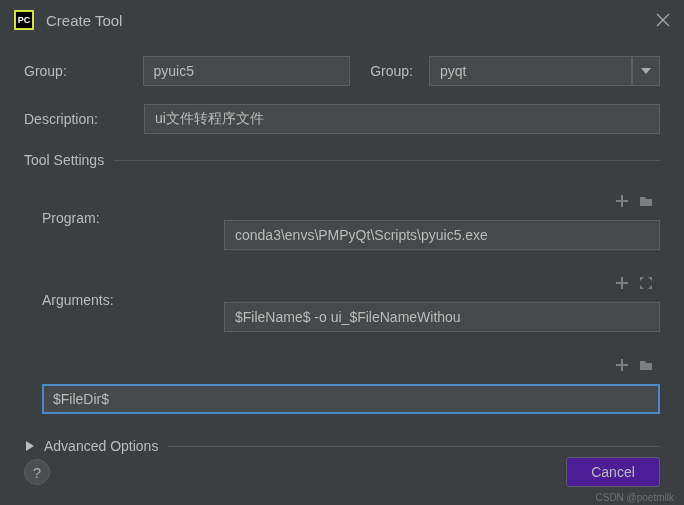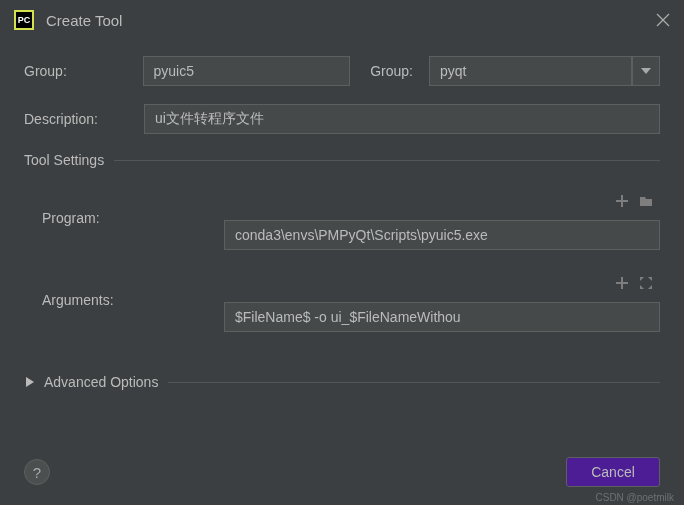--- a/index.html
+++ b/index.html
@@ -276,20 +276,35 @@
         <span class="ico">
           <svg viewBox="0 0 14 14">
               <path d="M1 5V1h4L1 5zm12-4v4L9 1h4zM1 9v4h4l-4-4zm12 4V9l-4 4h4z"></path>
             </svg>
         </span>
       </div>
     </div>
   </div>
 
   <div class="tool-row">
+    <div class="field-wrap focused">
+      <input class="text" value="$FileDir$" style="">
+      <div class="field-icons">
+        <span class="ico">
+          <svg viewBox="0 0 14 14">
+              <path d="M6 1h2v5h5v2H8v5H6V8H1V6h5z"></path>
+            </svg>
+        </span>
+        <span class="ico">
+          <svg viewBox="0 0 14 14">
+              <path d="M1 3h5l1 2h6v7H1z"></path>
+            </svg>
+        </span>
+      </div>
+    </div>
   </div>
 
   <div class="adv-row">
     <svg viewBox="0 0 8 10">
         <path d="M0 0 L8 5 L0 10 Z"></path>
       </svg>
     <span>Advanced Options</span>
     <div class="line"></div>
   </div>
 

